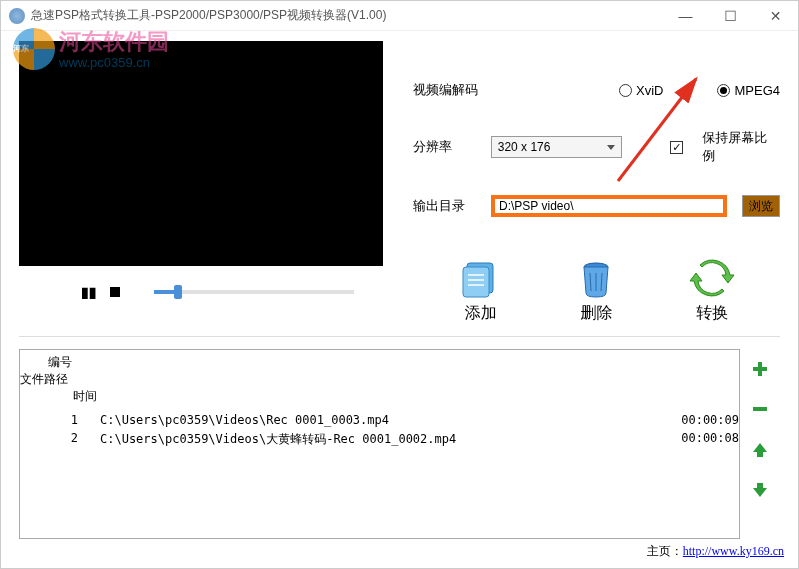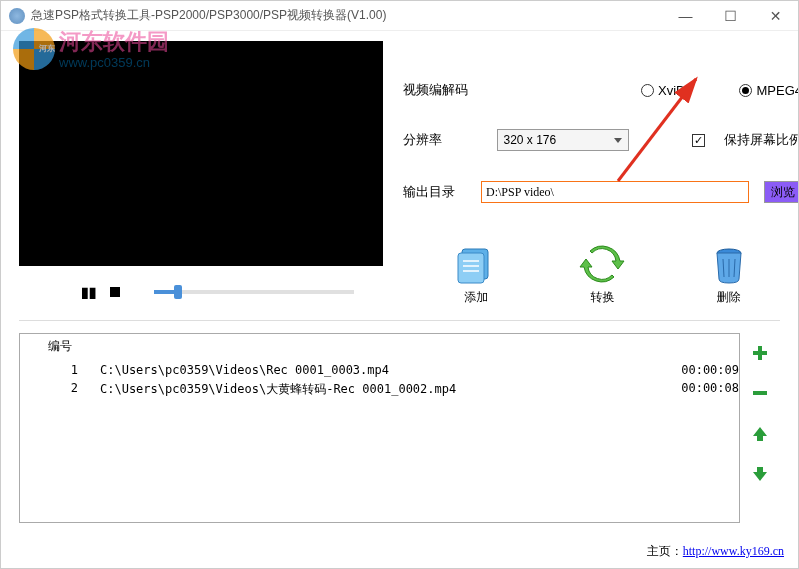--- a/index.html
+++ b/index.html
@@ -6,21 +6,21 @@
     body { font-family: "Microsoft YaHei", SimSun, sans-serif; font-size: 12px; background: #fff; width: 799px; height: 569px; position: relative; overflow: hidden; border: 1px solid #ccc; }
     
     .titlebar { height: 30px; display: flex; align-items: center; padding-left: 8px; border-bottom: 1px solid #eee; justify-content: flex-end; }
     .titlebar-icon { width: 16px; height: 16px; margin-right: 6px; border-radius: 50%; background: radial-gradient(circle, #8eb8e0, #6090c0); }
     .titlebar-title { flex: 1; color: #555; font-size: 12px; }
     .ctrl-btns { display: flex; }
     .ctrl-btn { width: 45px; height: 28px; display: flex; align-items: center; justify-content: center; cursor: pointer; color: #555; font-size: 14px; }
     
     .watermark { position: absolute; top: 26px; left: 12px; z-index: 100; pointer-events: none; }
     .wm-logo { display: flex; align-items: center; }
-    .wm-circle { width: 42px; height: 42px; border-radius: 50%; background: conic-gradient(#f39c12 0 90deg, #3498db 90deg 180deg, #f39c12 180deg 270deg, #3498db 270deg 360deg); opacity: 0.7; display: flex; align-items: center; justify-content: flex-end; }
+    .wm-circle { width: 42px; height: 42px; border-radius: 50%; background: conic-gradient(#f39c12 0 90deg, #3498db 90deg 180deg, #f39c12 180deg 270deg, #3498db 270deg 360deg); opacity: 0.7; display: flex; align-items: center; justify-content: flex-start; }
     .wm-text { margin-left: 4px; }
     .wm-brand { font-size: 22px; color: #ec4899; opacity: 0.55; font-weight: bold; font-family: KaiTi, SimSun; }
     .wm-url { font-size: 13px; color: #0369a1; opacity: 0.55; margin-top: -2px; }
     .wm-inner { font-size: 8px; color: #fff; font-weight: bold; }
     
     .upper { display: flex; padding: 10px 18px 0 18px; }
     
     .preview-area { width: 374px; }
     .video-box { width: 364px; height: 225px; background: #000; }
     .player-controls { display: flex; align-items: center; padding: 18px 0 8px 62px; gap: 14px; }
@@ -35,27 +35,27 @@
     .row-label { width: 78px; color: #000; }
     .radio-group { display: flex; gap: 54px; margin-left: 75px; }
     .radio-item { display: flex; align-items: center; gap: 4px; }
     .radio { width: 13px; height: 13px; border: 1px solid #333; border-radius: 50%; display: inline-flex; align-items: center; justify-content: center; }
     .radio.checked::after { content: ''; width: 7px; height: 7px; background: #000; border-radius: 50%; display: block; }
     .select-box { width: 132px; height: 22px; border: 1px solid #999; display: flex; align-items: center; padding-left: 6px; background: #f5f5f5; position: relative; font-size: 12px; }
     .select-box::after { content: ''; position: absolute; right: 6px; top: 8px; border-left: 4px solid transparent; border-right: 4px solid transparent; border-top: 5px solid #555; }
     .checkbox-item { display: flex; align-items: center; gap: 19px; margin-left: 48px; }
     .checkbox { width: 13px; height: 13px; border: 1px solid #333; display: inline-flex; align-items: center; justify-content: center; background: #fff; }
     .checkbox.checked::after { content: '✓'; font-size: 11px; line-height: 1; color: #000; }
-    .path-input { width: 268px; height: 22px; border: 1px solid #f97316; padding: 0 4px; font-size: 12px; font-family: Liberation Serif, serif; background: #fff; }
-    .browse-btn { width: 38px; height: 22px; border: 1px solid #999; background: #8b5cf6; margin-left: 15px; font-size: 12px; cursor: pointer; display: flex; align-items: center; justify-content: center; }
+    .path-input { width: 236px; height: 22px; border: 4px solid #f97316; padding: 0 4px; font-size: 12px; font-family: Liberation Sans, sans-serif; background: #fff; }
+    .browse-btn { width: 38px; height: 22px; border: 1px solid #999; background: #a16207; margin-left: 15px; font-size: 12px; cursor: pointer; display: flex; align-items: center; justify-content: center; }
     
     .action-row { display: flex; justify-content: space-around; padding: 10px 10px 0 10px; }
     .action-item { display: flex; flex-direction: column; align-items: center; gap: 4px; cursor: pointer; }
     .action-icon { width: 48px; height: 42px; display: flex; align-items: center; justify-content: center; }
-    .action-label { font-size: 12px; }
+    .action-label { font-size: 16px; }
     
     .divider { margin: 12px 18px; border: none; border-top: 1px solid #ddd; }
     
     .list-panel { margin: 0 18px; display: flex; }
     .file-table { flex: 1; border: 1px solid #aaa; background: #fff; height: 190px; overflow: auto; }
     .table-header { display: flex; font-size: 12px; padding: 4px 0 6px 0; flex-direction: column; }
     .th-num { width: 80px; text-align: center; }
     .th-path { flex: 1; }
     .th-time { width: 130px; text-align: center; }
     .table-row { display: flex; font-size: 12px; padding: 2px 0; font-family: SimSun, monospace; }
@@ -149,48 +149,50 @@
             <line x1="11" y1="18" x2="27" y2="18" stroke="#fff" stroke-width="1.5"></line>
             <line x1="11" y1="23" x2="27" y2="23" stroke="#fff" stroke-width="1.5"></line>
             <line x1="11" y1="28" x2="27" y2="28" stroke="#fff" stroke-width="1.5"></line>
           </svg>
         </div>
         <span class="action-label">添加</span>
       </div>
       <div class="action-item">
         <div class="action-icon">
           <svg width="48" height="42" viewBox="0 0 48 42">
-            <path d="M14 10 A14 14 0 0 1 38 18 L34 18 L40 26 L46 18 L42 18 A18 18 0 0 0 12 8 Z" fill="#5ec04a" stroke="#2a8a1a"></path>
-            <path d="M34 32 A14 14 0 0 1 10 24 L14 24 L8 16 L2 24 L6 24 A18 18 0 0 0 36 34 Z" fill="#5ec04a" stroke="#2a8a1a"></path>
-          </svg>
-        </div>
-        <span class="action-label">转换</span>
-      </div>
-      <div class="action-item">
-        <div class="action-icon">
-          <svg width="48" height="42" viewBox="0 0 48 42">
             <ellipse cx="24" cy="10" rx="12" ry="4" fill="#3a8ad8" stroke="#1a5a9a"></ellipse>
             <path d="M12 10 L14 36 Q14 40 24 40 Q34 40 34 36 L36 10 Z" fill="#5ea8e8" stroke="#2a6aaa"></path>
             <line x1="18" y1="16" x2="19" y2="34" stroke="#2a6aaa" stroke-width="1"></line>
             <line x1="24" y1="16" x2="24" y2="34" stroke="#2a6aaa" stroke-width="1"></line>
             <line x1="30" y1="16" x2="29" y2="34" stroke="#2a6aaa" stroke-width="1"></line>
           </svg>
         </div>
         <span class="action-label">删除</span>
       </div>
+      <div class="action-item">
+        <div class="action-icon">
+          <svg width="48" height="42" viewBox="0 0 48 42">
+            <path d="M14 10 A14 14 0 0 1 38 18 L34 18 L40 26 L46 18 L42 18 A18 18 0 0 0 12 8 Z" fill="#5ec04a" stroke="#2a8a1a"></path>
+            <path d="M34 32 A14 14 0 0 1 10 24 L14 24 L8 16 L2 24 L6 24 A18 18 0 0 0 36 34 Z" fill="#5ec04a" stroke="#2a8a1a"></path>
+          </svg>
+        </div>
+        <span class="action-label">转换</span>
+      </div>
     </div>
   </div>
 </div>
 
 <hr class="divider">
 
 <div class="list-panel">
   <div class="file-table">
     <div class="table-header">
       <div class="th-num">编号</div>
+      <div class="th-path">文件路径</div>
+      <div class="th-time">时间</div>
     </div>
     <div class="table-row">
       <div class="td-num">1</div>
       <div class="td-path">C:\Users\pc0359\Videos\Rec 0001_0003.mp4</div>
       <div class="td-time">00:00:09</div>
     </div>
     <div class="table-row">
       <div class="td-num">2</div>
       <div class="td-path">C:\Users\pc0359\Videos\大黄蜂转码-Rec 0001_0002.mp4</div>
       <div class="td-time">00:00:08</div>

